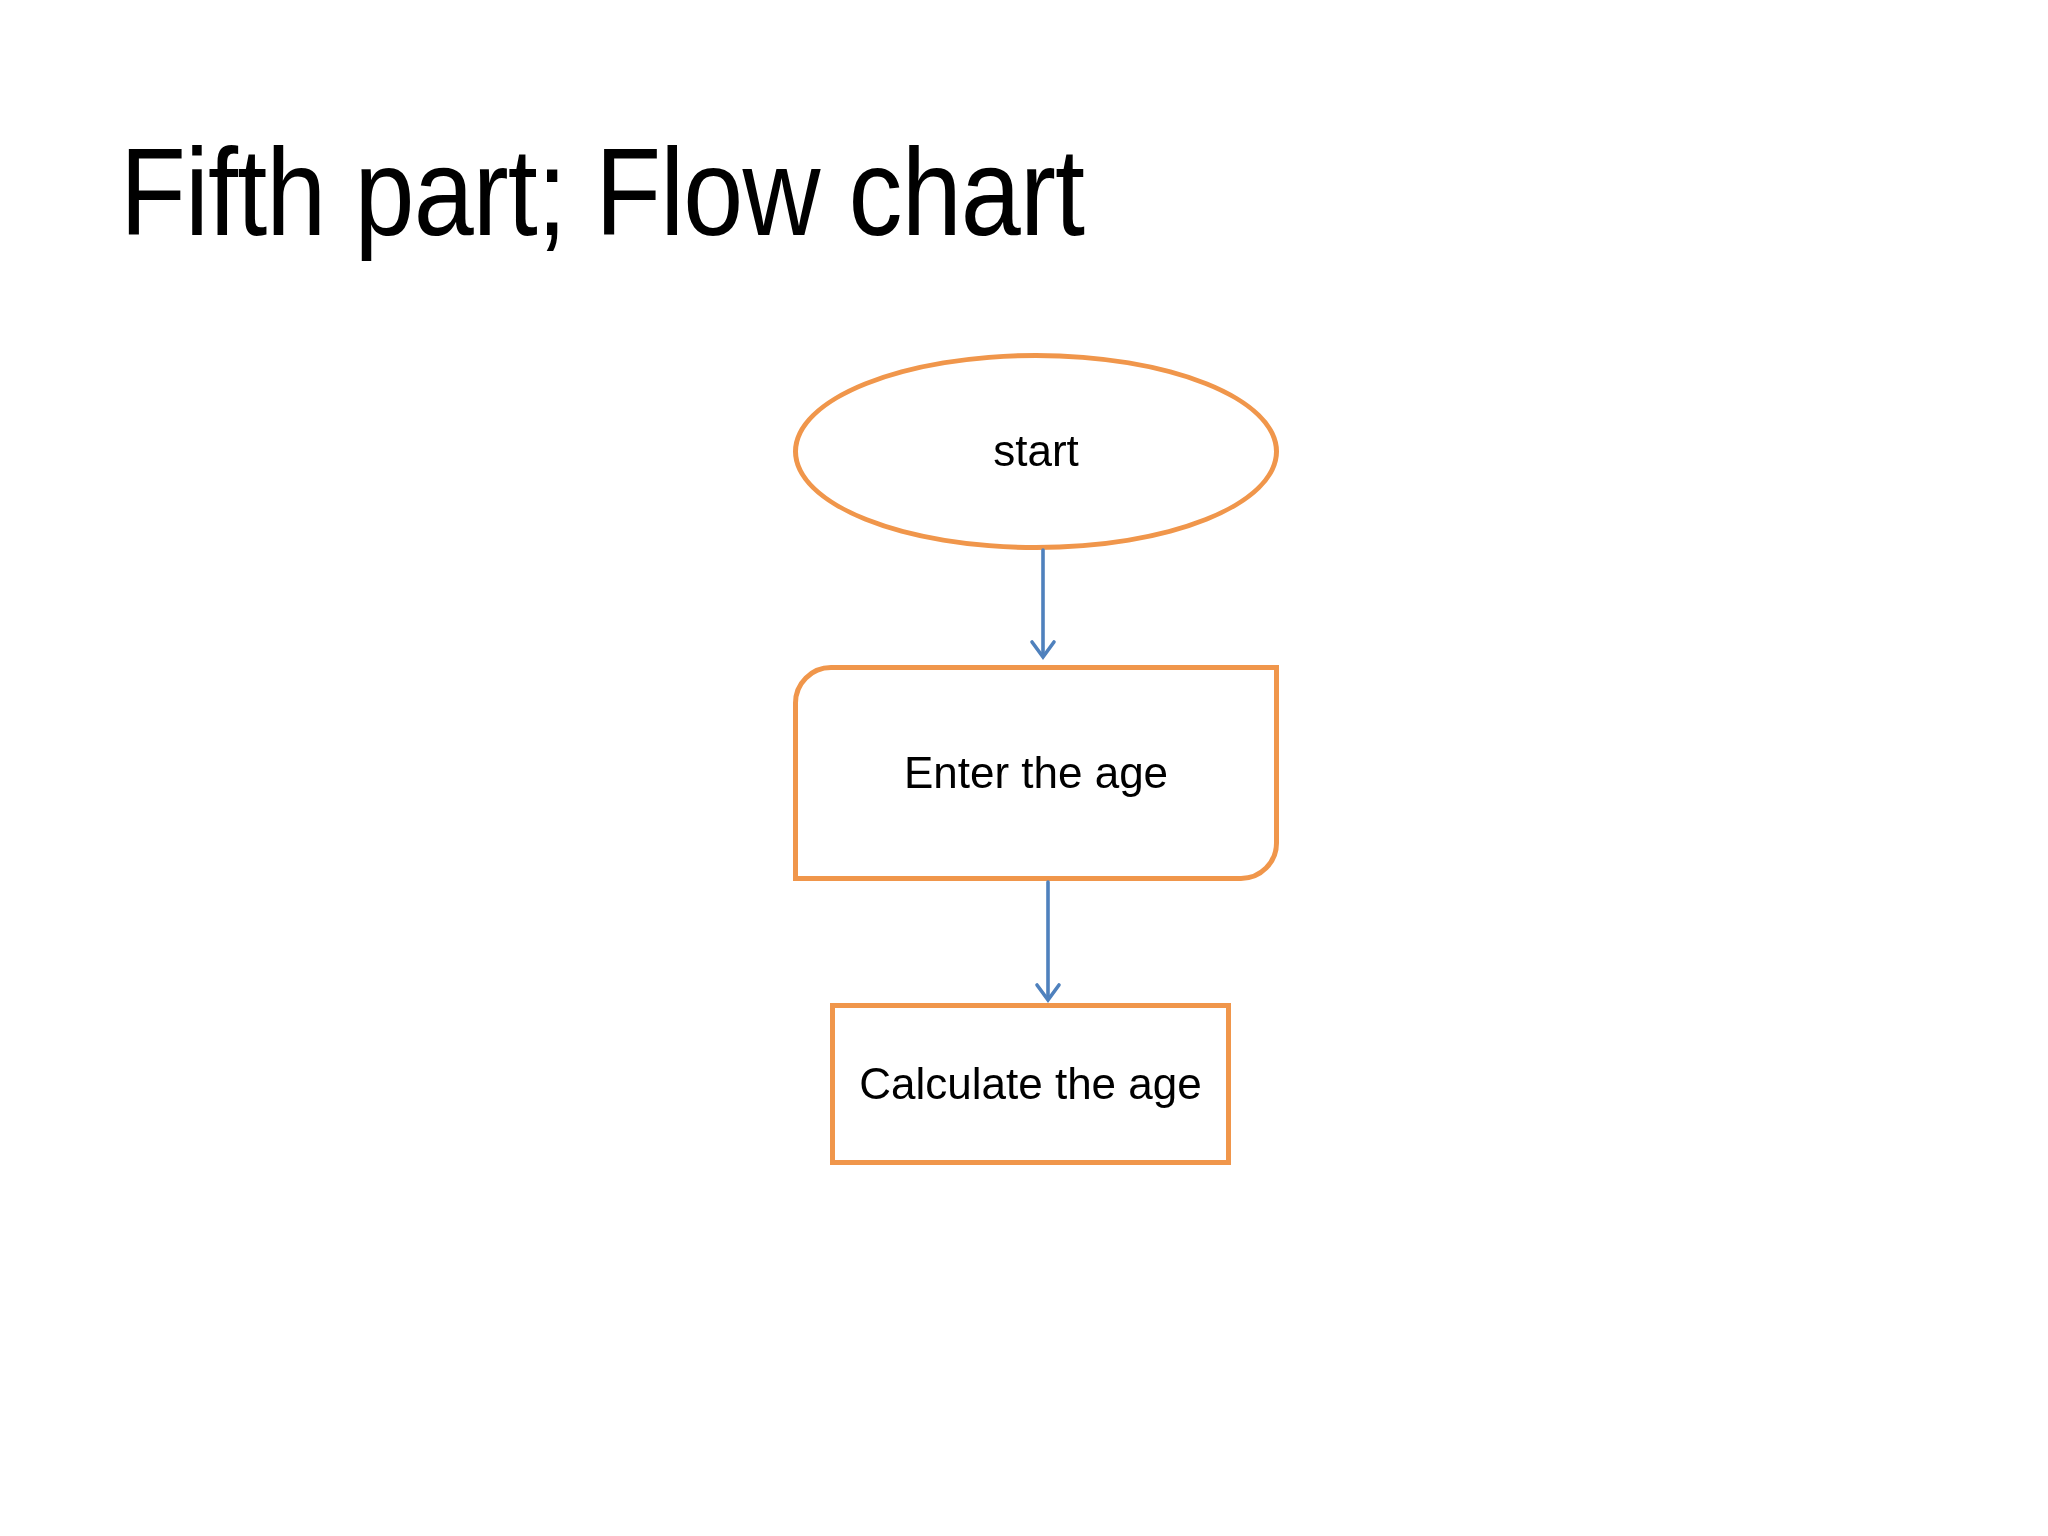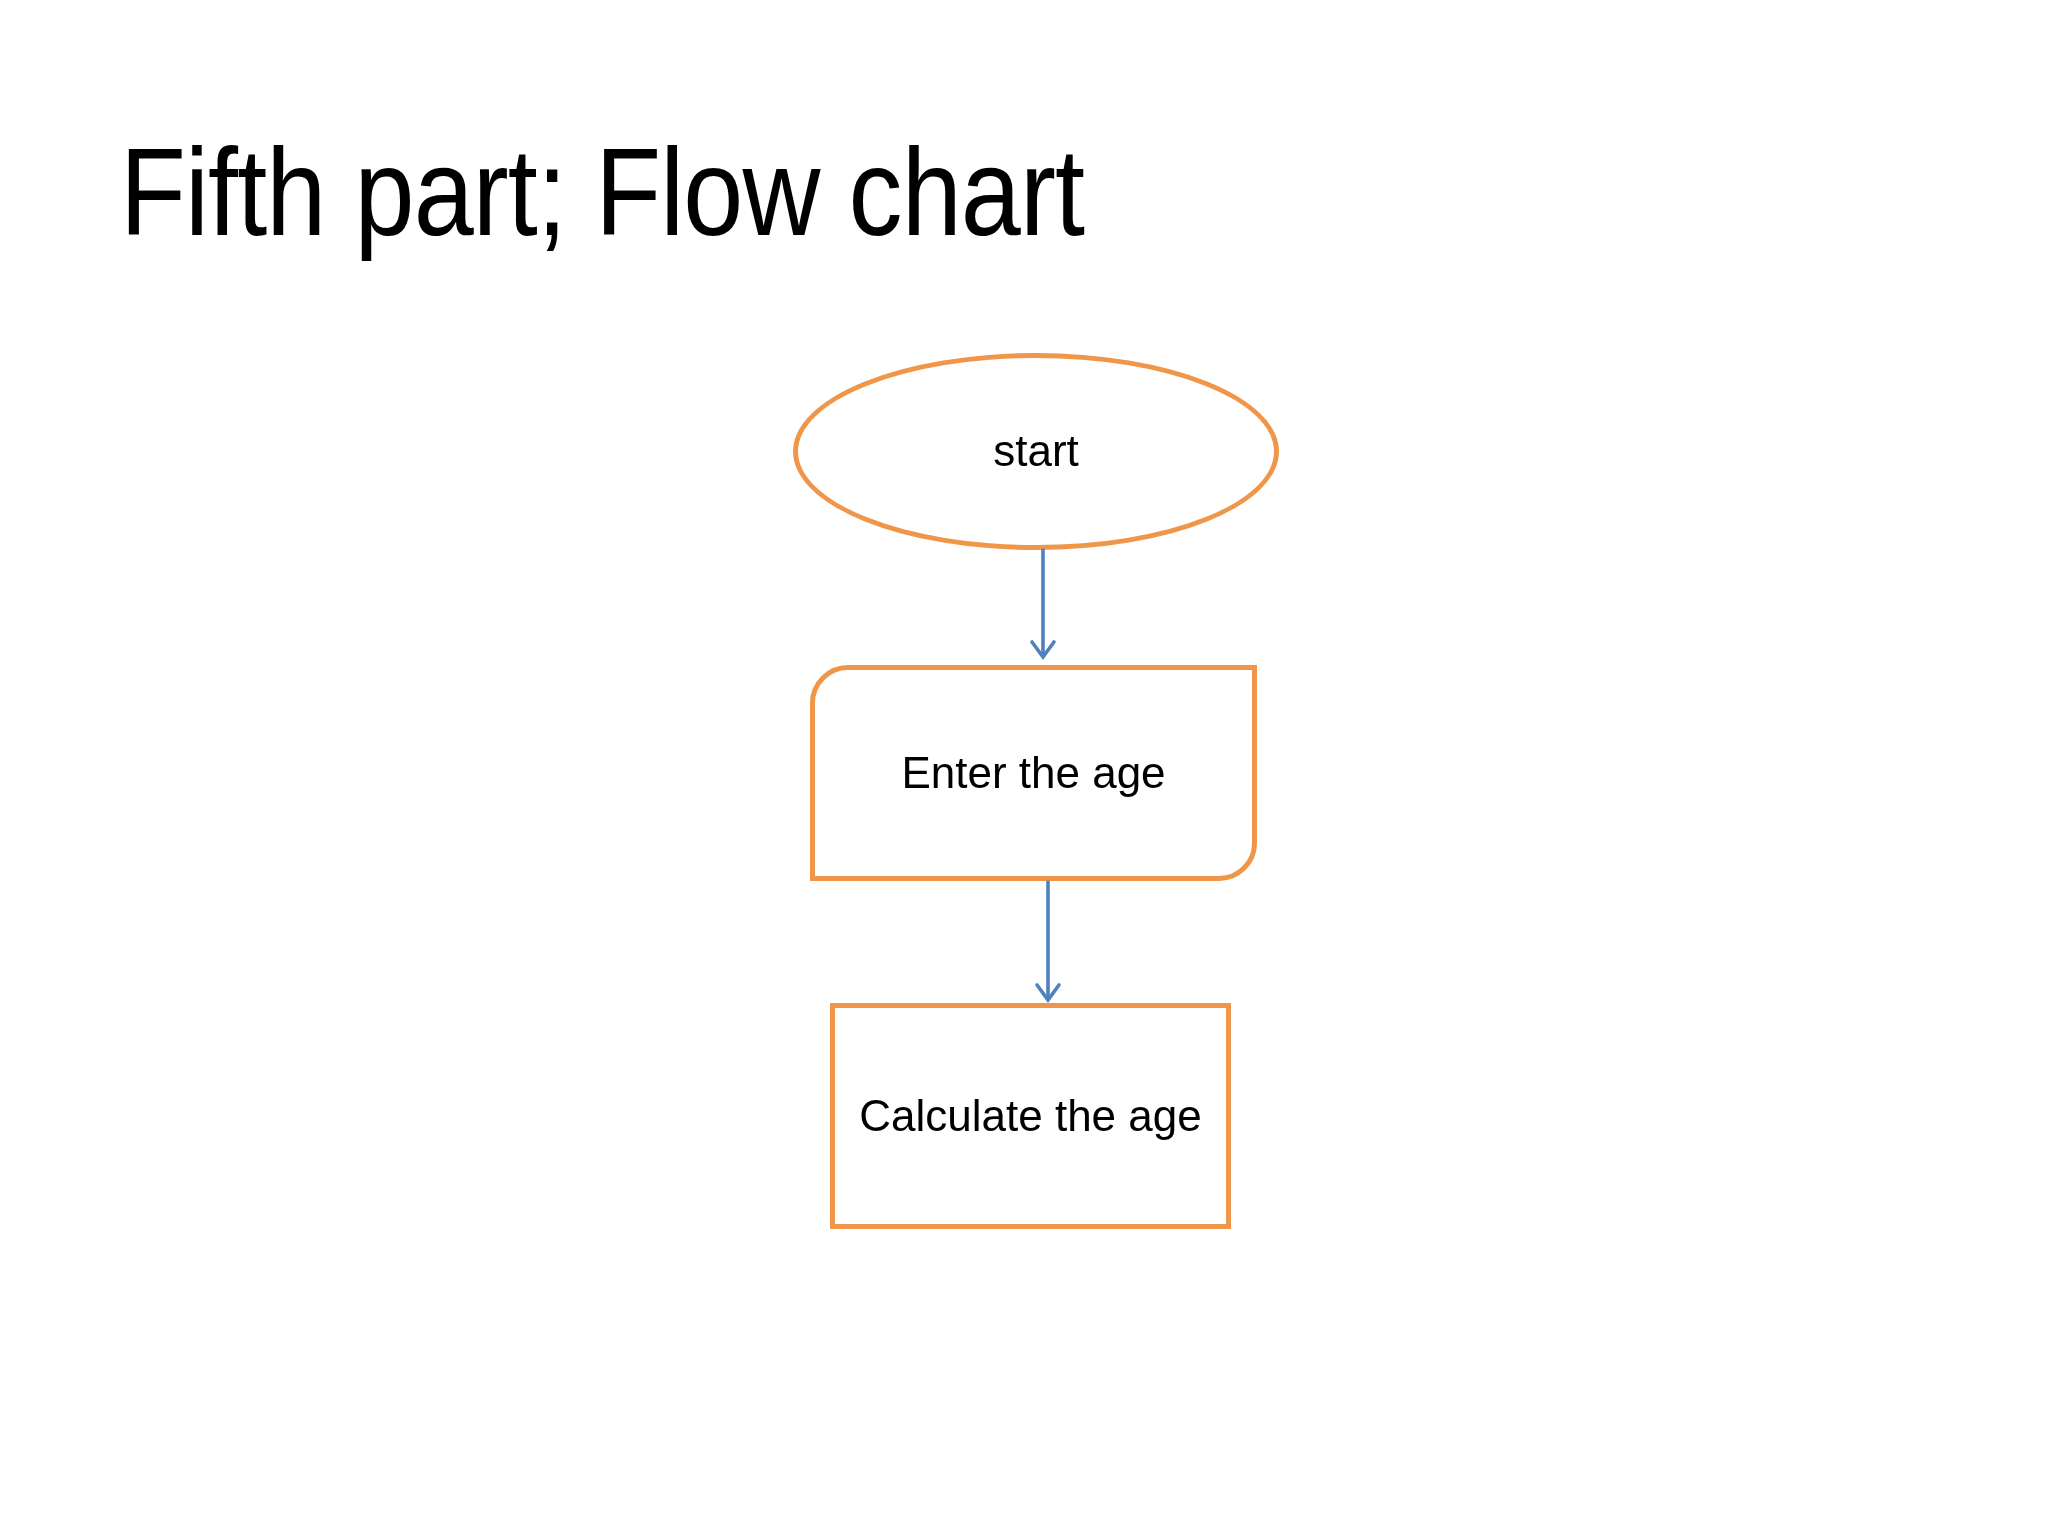--- a/index.html
+++ b/index.html
@@ -48,31 +48,30 @@
   .node.ellipse {
     left: 793px;
     top: 353px;
     width: 486px;
     height: 197px;
     border-radius: 50%;
   }
   .node.round-diag {
     left: 793px;
     top: 665px;
-    width: 447px;
+    width: 486px;
     height: 216px;
     
     border-radius: 38px 0 38px 0;
-    margin-left: 17px;
   }
   .node.rect {
     left: 830px;
     top: 1003px;
     width: 401px;
-    height: 226px;
+    height: 162px;
   }
   .node-label {
     display: block;
     padding: 0 10px;
   }
   .connector {
     position: absolute;
     overflow: visible;
   }
   .connector .shaft,

